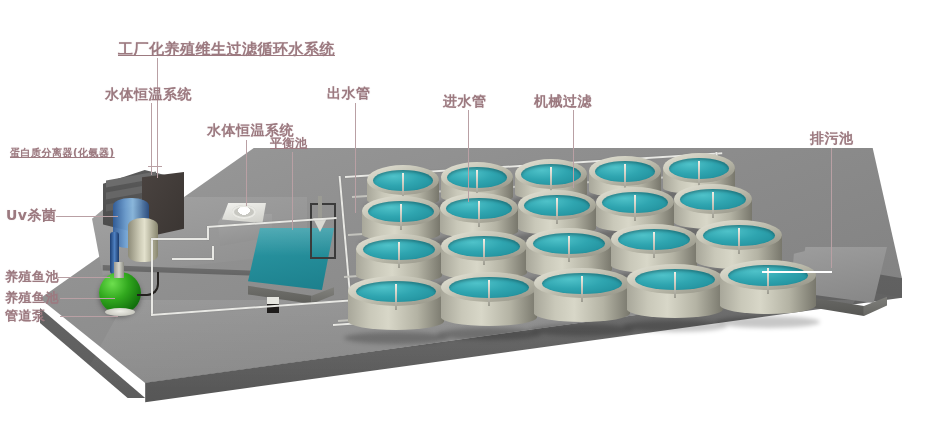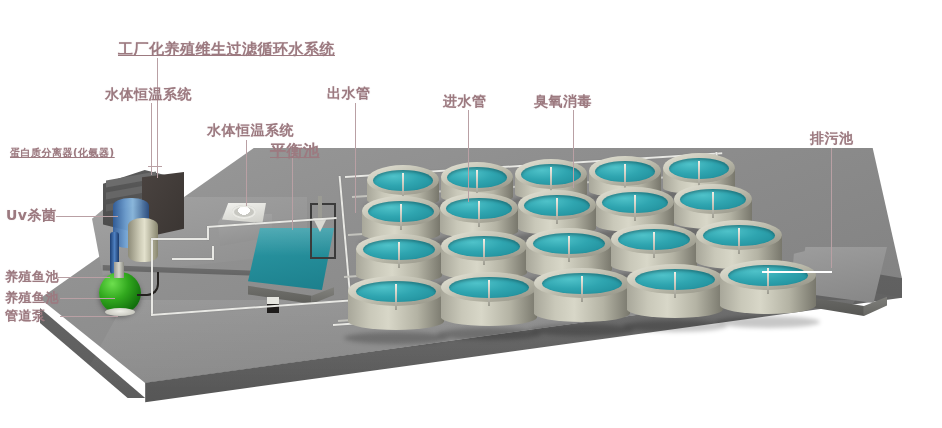--- a/index.html
+++ b/index.html
@@ -397,19 +397,19 @@
   <div class="lead h" style="left:762px;top:271px;width:70px;background:#ffffff;height:2px;"></div>
 
   <div class="label" style="left:118px;top:40px;font-size:15px;text-decoration:underline;">工厂化养殖维生过滤循环水系统</div>
   <div class="label" style="left:105px;top:86px;font-size:14px;">水体恒温系统</div>
   <div class="label" style="left:10px;top:146px;font-size:10px;text-decoration:underline;">蛋白质分离器(化氨器)</div>
   <div class="label" style="left:6px;top:207px;font-size:14px;">Uv杀菌</div>
   <div class="label" style="left:5px;top:268px;font-size:13px;">养殖鱼池</div>
   <div class="label" style="left:5px;top:289px;font-size:13px;">养殖鱼池</div>
   <div class="label" style="left:5px;top:307px;font-size:13px;">管道泵</div>
   <div class="label" style="left:207px;top:122px;font-size:14px;">水体恒温系统</div>
-  <div class="label" style="left:270px;top:141px;font-size:16px;text-decoration:underline;">平衡池</div>
+  <div class="label" style="left:270px;top:135px;font-size:12px;text-decoration:underline;">平衡池</div>
   <div class="label" style="left:327px;top:85px;font-size:14px;">出水管</div>
   <div class="label" style="left:443px;top:93px;font-size:14px;">进水管</div>
-  <div class="label" style="left:534px;top:93px;font-size:14px;">臭氧消毒</div>
+  <div class="label" style="left:534px;top:93px;font-size:14px;">机械过滤</div>
   <div class="label" style="left:810px;top:130px;font-size:14px;">排污池</div>
 
 </div>
 
 </body></html>

